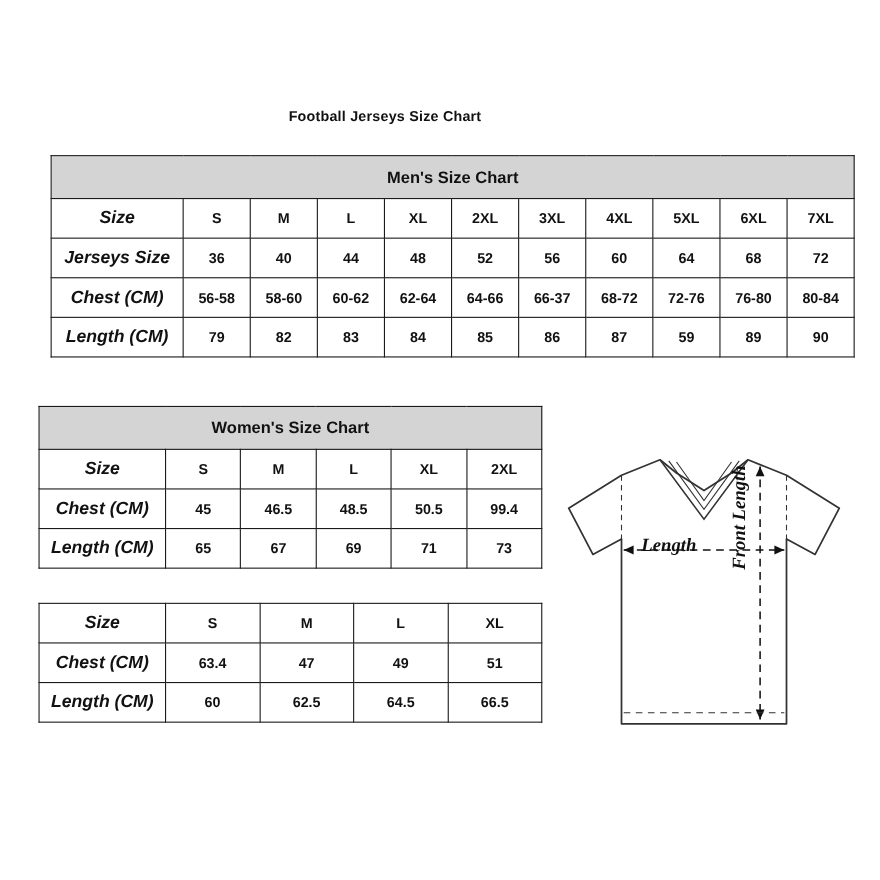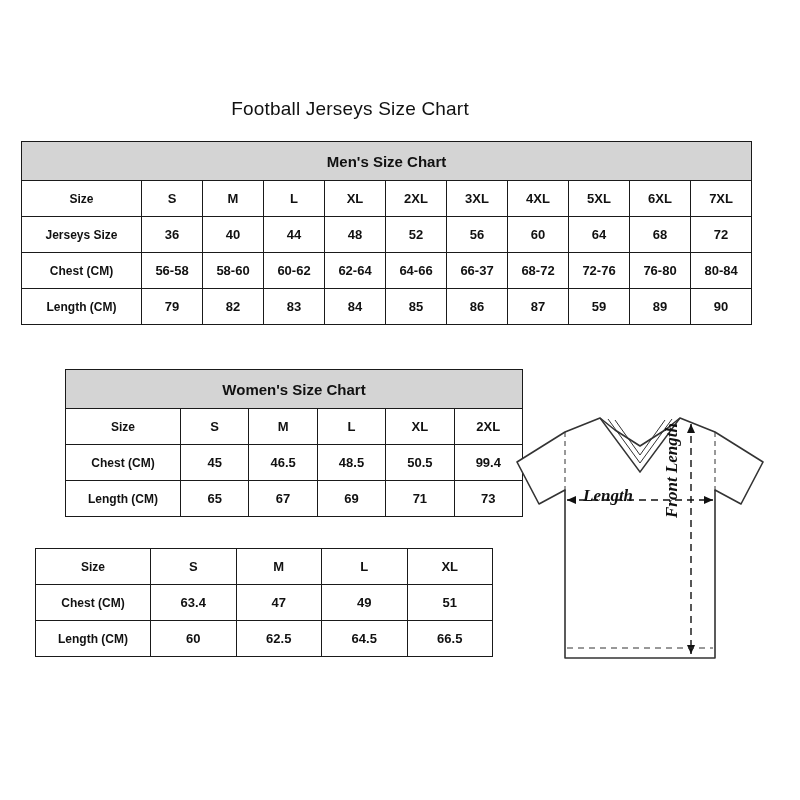--- a/index.html
+++ b/index.html
@@ -14,22 +14,22 @@
     color: #111111;
     position: relative;
     overflow: hidden;
   }
   #page-title {
     position: absolute;
     top: 98px;
     left: 0;
     width: 700px;
     text-align: center;
-    font-size: 19px;
-    font-weight: normal;
+    font-size: 13px;
+    font-weight: bold;
     letter-spacing: 0.2px;
   }
 
   table.sizechart {
     position: absolute;
     border-collapse: collapse;
     table-layout: fixed;
   }
   table.sizechart td,
   table.sizechart th {
@@ -40,41 +40,41 @@
     font-size: 13px;
     padding: 0;
     background: #ffffff;
   }
   table.sizechart td.head-band {
     background: #d4d4d4;
     font-size: 15px;
     height: 38px;
   }
   table.sizechart td.rowlabel {
-    font-size: 12px;
+    font-size: 16px;
+    font-style: italic;
   }
   table.sizechart tr {
     height: 36px;
   }
 
   
   #mens-table {
     top: 141px;
-    left: 21px;
+    left: 46px;
     width: 730px;
   }
   #mens-table col.lbl { width: 120px; }
   #mens-table col.c  { width: 61px; }
 
   
   #womens-table {
     top: 369px;
     left: 35px;
     width: 457px;
-    margin-left: 30px;
   }
   #womens-table col.lbl { width: 115px; }
   #womens-table col.c  { width: 68.4px; }
 
   
   #youth-table {
     top: 548px;
     left: 35px;
     width: 457px;
   }

